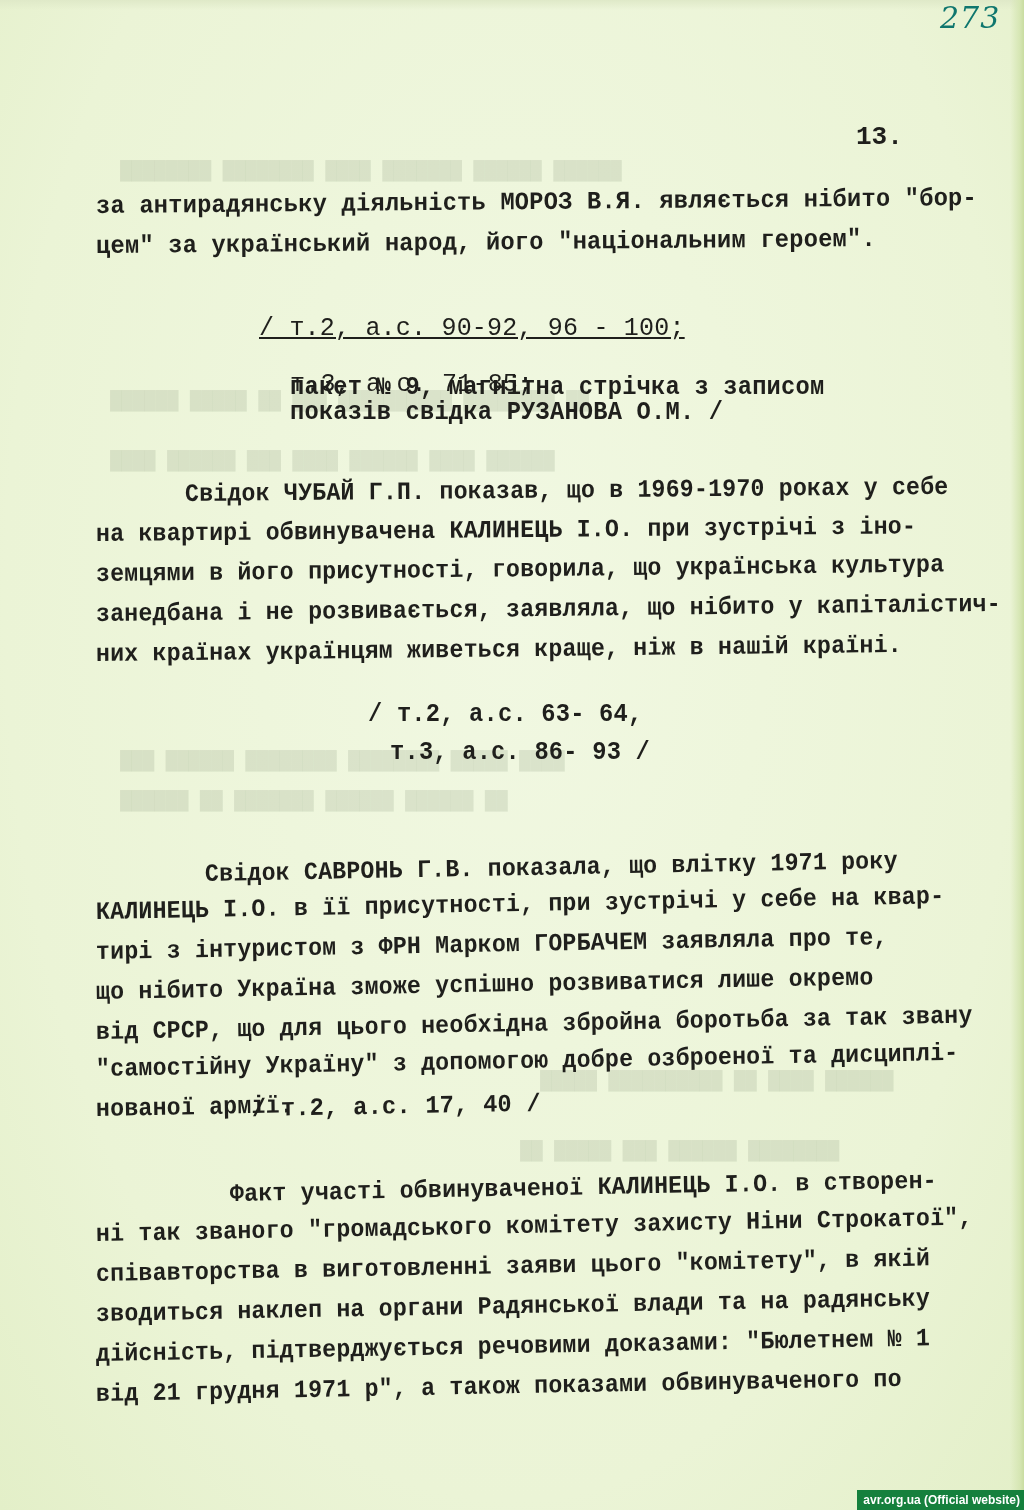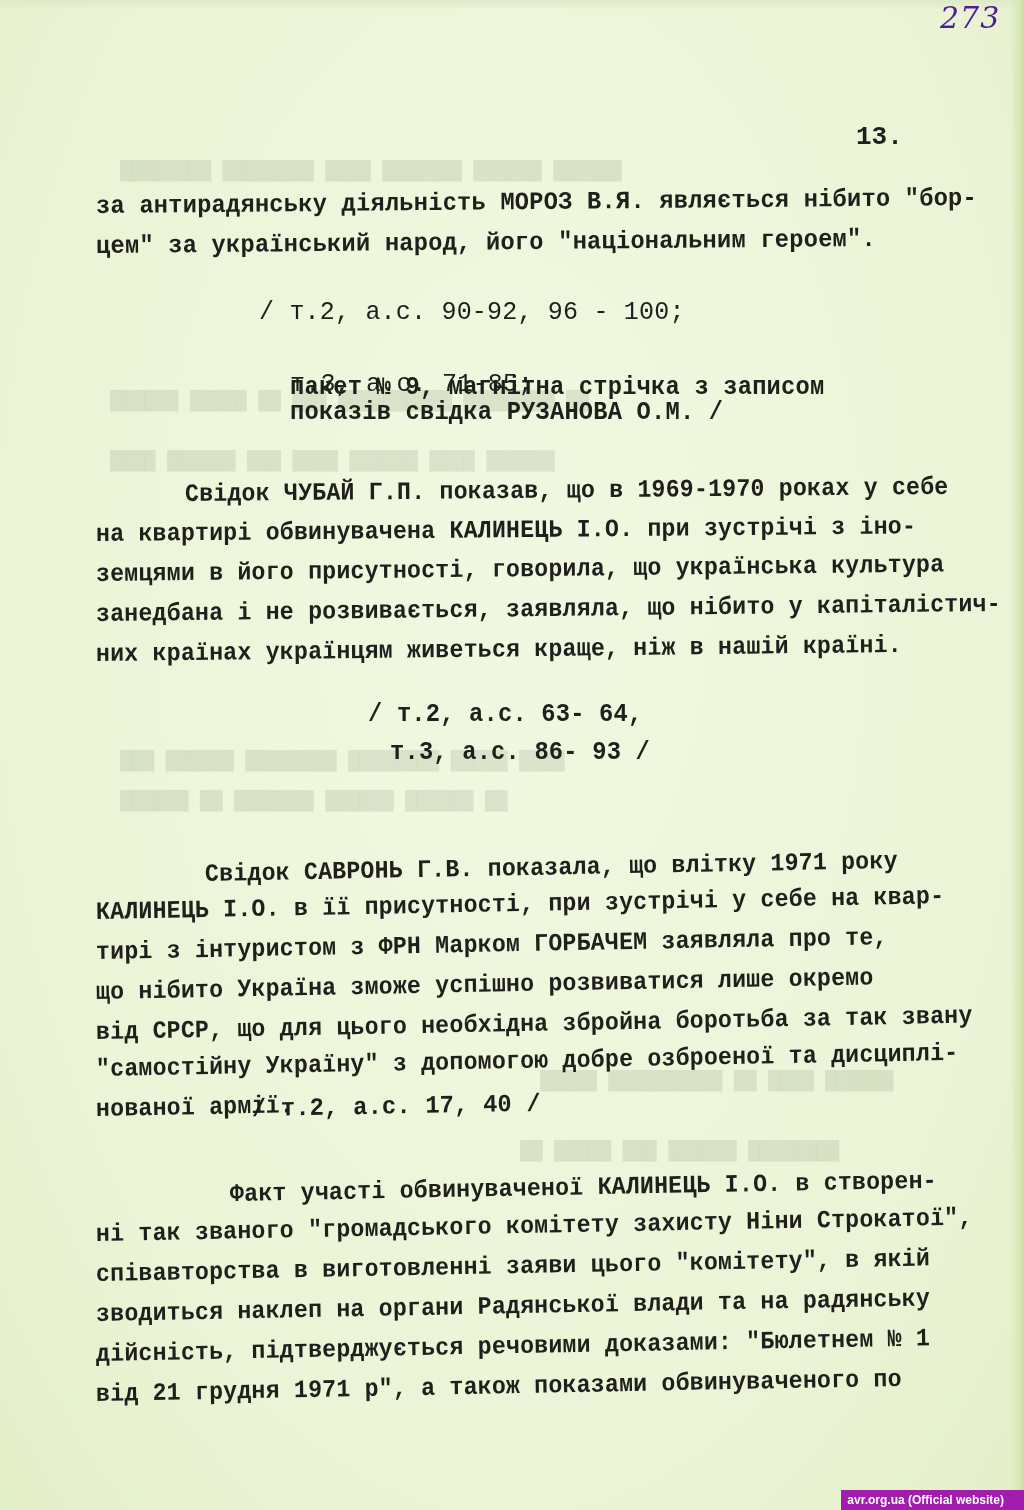--- a/index.html
+++ b/index.html
@@ -9,27 +9,27 @@
     background-image: radial-gradient(ellipse at 50% 40%, #f1f8e2 0%, #ebf4d6 70%, #e3efc8 100%);
     font-family: "Liberation Mono", "DejaVu Sans Mono", monospace;
     color: #1f1f1c;
   }
   .top-edge { position: absolute; left: 0; top: 0; width: 1024px; height: 10px;
     background: linear-gradient(#dfe9c8, rgba(238,246,220,0)); }
   .right-edge { position: absolute; right: 0; top: 0; width: 14px; height: 1510px;
     background: linear-gradient(90deg, rgba(238,246,220,0), #d6e6b4 70%, #c8dca0); }
   .ghost { position: absolute; color: rgba(120,140,110,0.18); font-size: 19px; font-weight: bold; white-space: nowrap; transform: scaleX(-1); }
   .archive-num { position: absolute; left: 940px; top: 0px; font-family: "DejaVu Serif", serif; font-style: italic;
-    font-size: 30px; color: #4c1d95; letter-spacing: 1px; text-align: right; }
+    font-size: 30px; color: #0f766e; letter-spacing: 1px; text-align: right; }
   .page-num { position: absolute; left: 856px; top: 122px; font-size: 26px; font-weight: bold; }
   .line { position: absolute; white-space: nowrap; font-size: 25px; font-weight: bold; letter-spacing: 0.2px;
     transform-origin: left center; }
   .ref { font-weight: normal; }
-  .watermark { position: absolute; right: 0; bottom: 0; background: #a21caf; color: #fff;
-    font-family: "Liberation Sans", sans-serif; font-weight: bold; font-size: 12px; padding: 3px 20px 3px 6px; }
+  .watermark { position: absolute; right: 0; bottom: 0; background: #15803d; color: #fff;
+    font-family: "Liberation Sans", sans-serif; font-weight: bold; font-size: 12px; padding: 3px 4px 3px 6px; }
 </style>
 </head>
 <body>
 
 <div class="top-edge"></div>
 <div class="right-edge"></div>
 
 <div class="ghost" style="left:120px;top:160px;">██████ ██████ ███████ ████ ████████ ████████</div>
 <div class="ghost" style="left:110px;top:390px;">██ ████████ ██████████ ███ ██ █████ ██████</div>
 <div class="ghost" style="left:110px;top:450px;">██████ ████ ██████ ████ ███ ██████ ████</div>
@@ -37,21 +37,21 @@
 <div class="ghost" style="left:120px;top:790px;">██ ██████ ██████ ███████ ██ ██████</div>
 <div class="ghost" style="left:540px;top:1070px;">██████ ████ ██ ██████████ █████</div>
 <div class="ghost" style="left:520px;top:1140px;">████████ ██████ ███ █████ ██</div>
 
 <div class="archive-num">273</div>
 <div class="page-num">13.</div>
 
 <div class="line" style="left:96px;top:192px;transform:scaleX(0.95) rotate(-0.5deg);">за антирадянську діяльність МОРОЗ В.Я. являється нібито "бор-</div>
 <div class="line" style="left:96px;top:232px;transform:scaleX(0.95) rotate(-0.5deg);">цем" за український народ, його "національним героем".</div>
 
-<div class="line ref" style="left:259px;top:298px;">/ т.2, а.с. 90-92, 96 - 100;</div>
+<div class="line ref" style="left:259px;top:314px;text-decoration:underline;">/ т.2, а.с. 90-92, 96 - 100;</div>
 <div class="line ref" style="left:290px;top:336px;margin-top:34px;">т.3, а.с. 71-85;</div>
 <div class="line" style="left:290px;top:373px;transform:scaleX(0.95);">пакет № 9, магнітна стрічка  з записом</div>
 <div class="line" style="left:290px;top:398px;transform:scaleX(0.95);">показів свідка РУЗАНОВА О.М. /</div>
 
 <div class="line" style="left:185px;top:480px;transform:scaleX(0.93) rotate(-0.5deg);">Свідок ЧУБАЙ Г.П. показав, що в 1969-1970 роках у себе</div>
 <div class="line" style="left:96px;top:520px;transform:scaleX(0.93) rotate(-0.5deg);">на квартирі  обвинувачена КАЛИНЕЦЬ І.О.  при зустрічі  з  іно-</div>
 <div class="line" style="left:96px;top:560px;transform:scaleX(0.93) rotate(-0.6deg);">земцями в його присутності, говорила, що українська культура</div>
 <div class="line" style="left:96px;top:600px;transform:scaleX(0.93) rotate(-0.6deg);">занедбана і не розвивається, заявляла, що нібито у капіталістич-</div>
 <div class="line" style="left:96px;top:640px;transform:scaleX(0.93) rotate(-0.6deg);">них країнах українцям живеться краще, ніж в нашій країні.</div>
 

